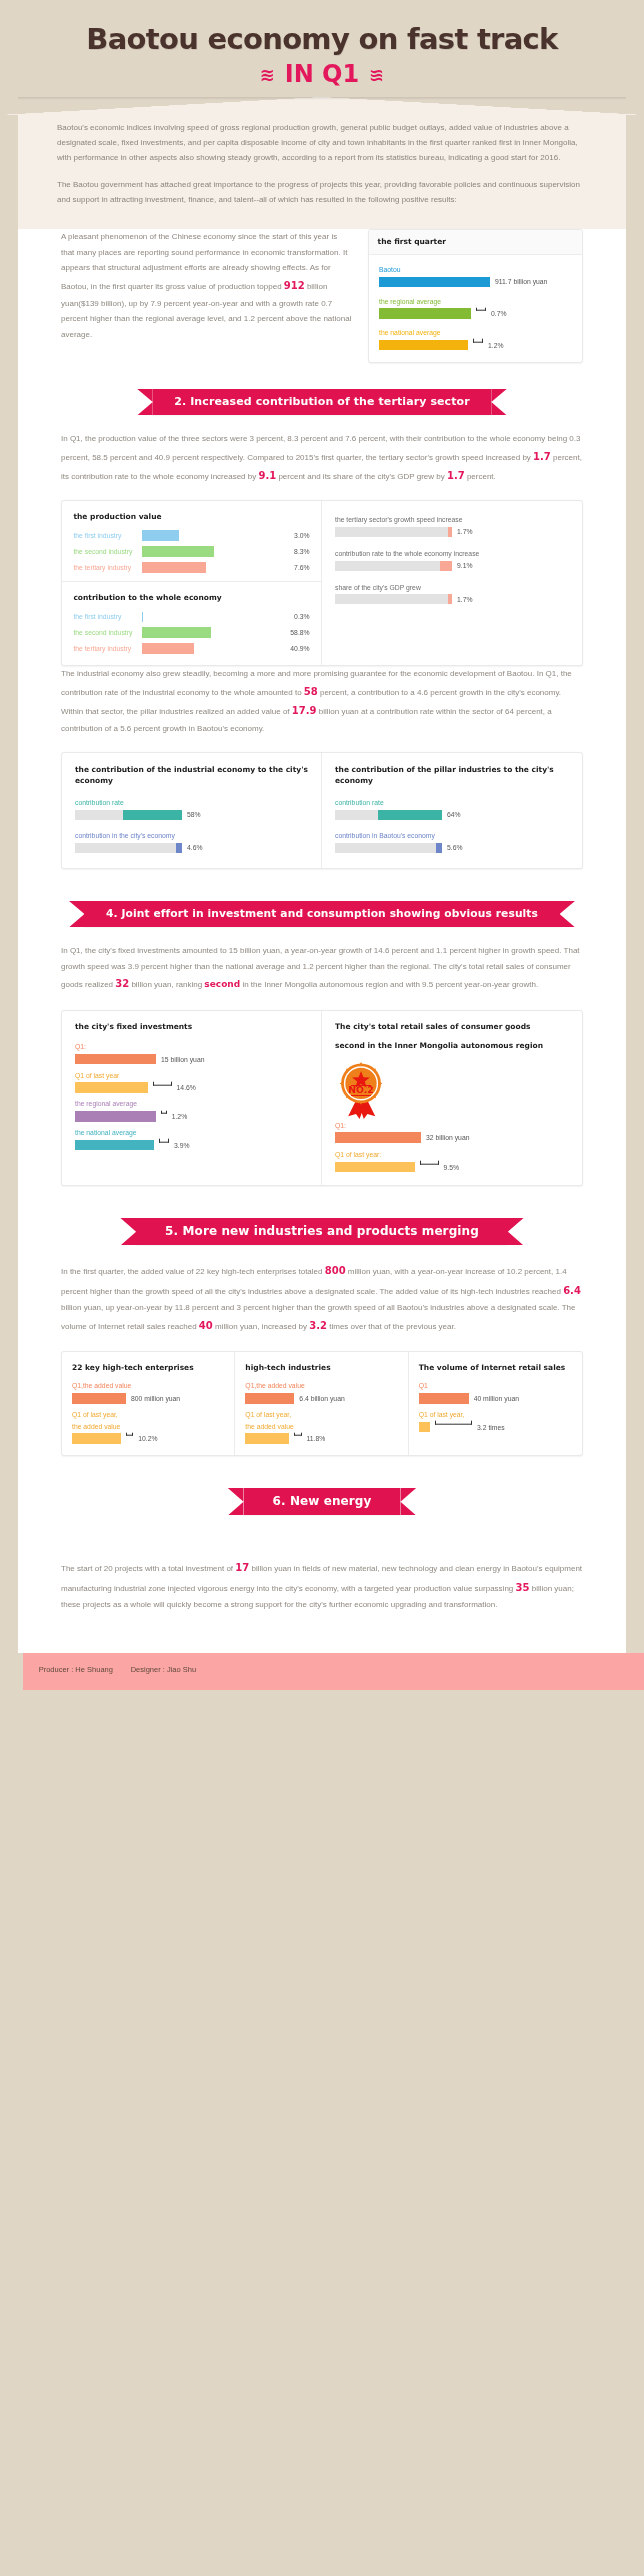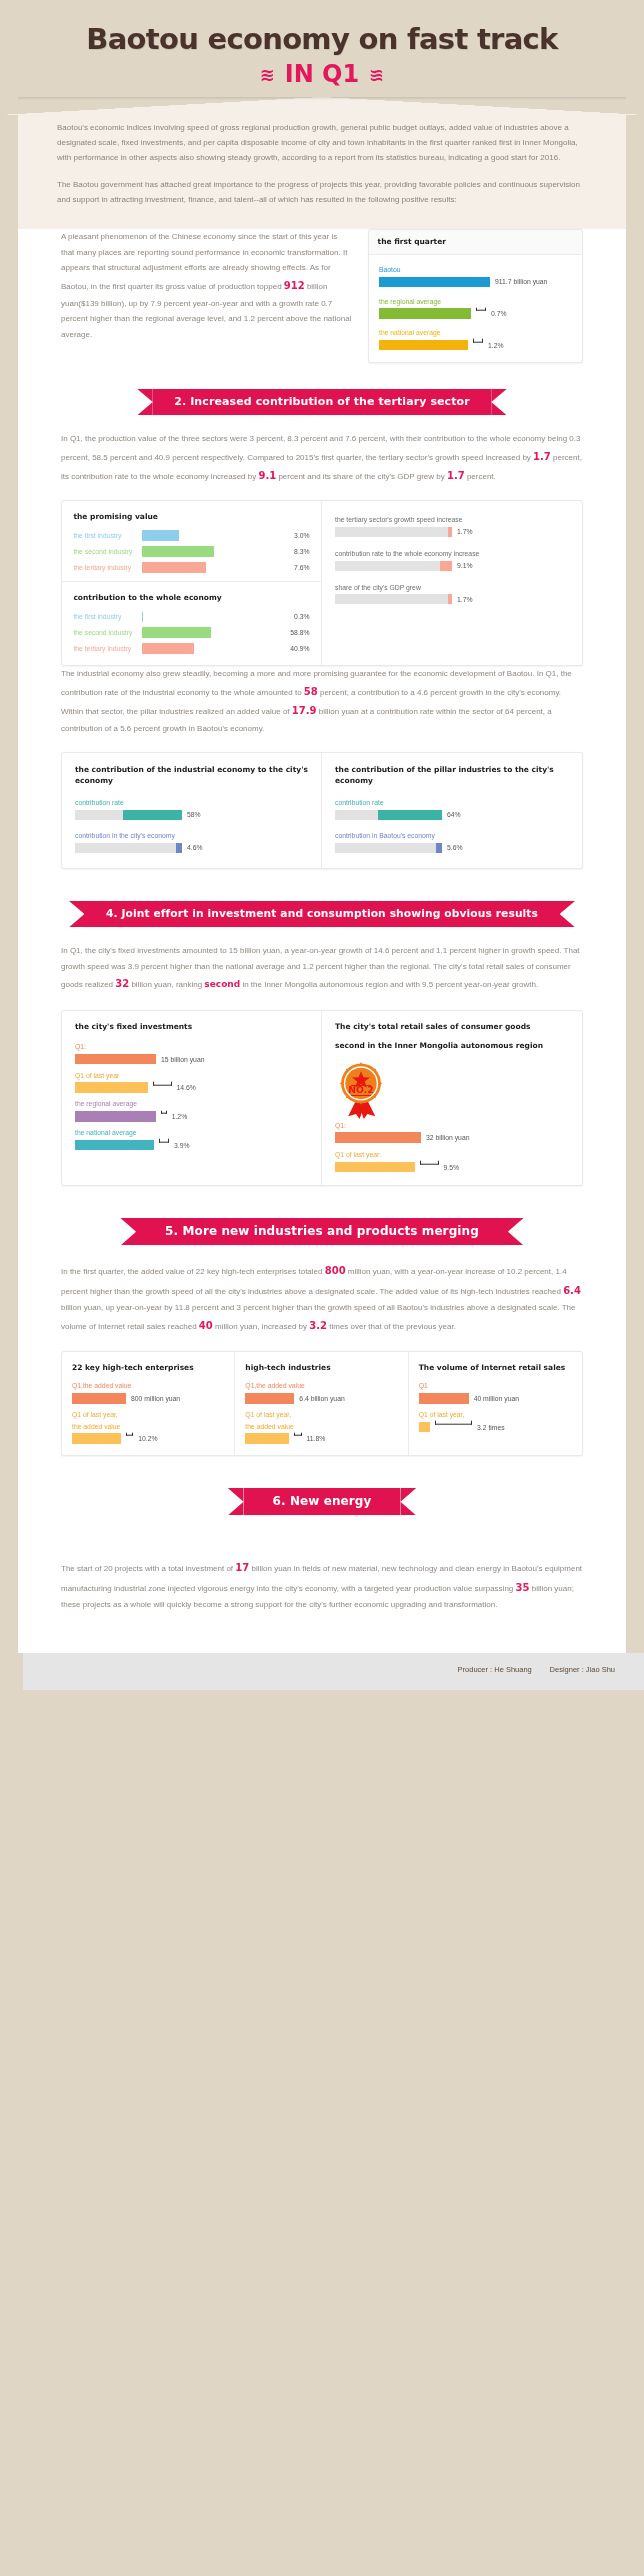--- a/index.html
+++ b/index.html
@@ -157,23 +157,22 @@
   .ell.grey { width: 84px; height: 109px; left: 47px; top: 23.6px; background:#e8e8e8; color:#3a3a3a; font-size:6.8px; z-index:1; padding-top: 18.6px; align-items:flex-start;}
   .ell.red { width: 62px; height: 79px; left: 59px; top: 0; background:#ef5350; z-index:3; }
   .ell.blue { width: 62px; height: 79px; left: 17px; top: 52px; background:#0c8bb0; z-index:2; }
   .ell.green { width: 62px; height: 79px; left: 100px; top: 52px; background:#76bb3f; z-index:2; }
 
   
   .medal { width: 52px; height: 57px; position: relative; flex: 0 0 auto; }
 
   
   .footer {
-    background: #e5e5e5;
+    background: #fca5a5;
     padding: 11.4px 29px 15.7px 0;
-    text-align: right;
     font-size: 7.5px;
     color: #5e4a3a;
     margin-left: 23px;
   }
   .footer span { margin-left: 15.7px; }
 </style>
 </head>
 <body>
 
 <div class="page">
@@ -241,21 +240,21 @@
       </div>
       <div class="sec">
         <p class="body">
           <span>In Q1, the production value of the three sectors were 3 percent, 8.3 percent and 7.6 percent, with their contribution to the whole economy being 0.3 percent, 58.5 percent and 40.9 percent respectively. Compared to 2015's first quarter, the tertiary sector's growth speed increased by </span><span class="num">1.7</span><span> percent, its contribution rate to the whole economy increased by </span><span class="num">9.1</span><span> percent and its share of the city's GDP grew by </span><span class="num">1.7</span><span> percent.</span>
         </p>
 
         <div class="card" style="margin-top:14.3px;display:flex;">
 
           <div style="width:50%;border-right:0.7px solid #ececec;">
             <div style="padding:10.7px 11.4px 8.6px 11.4px;border-bottom:0.7px solid #ececec;">
-              <div class="card-title" style="margin-bottom:7.9px;">the promising value</div>
+              <div class="card-title" style="margin-bottom:7.9px;">the production value</div>
               <div class="irow">
                 <span class="ilab" style="color:#8ecdee;">the first industry</span>
                 <span class="ibar" style="width:37px;background:#8ecdee;"></span>
                 <span class="ival" style="margin-left:auto;">3.0%</span>
               </div>
               <div class="irow">
                 <span class="ilab" style="color:#9ada80;">the second industry</span>
                 <span class="ibar" style="width:72px;background:#9ada80;"></span>
                 <span class="ival" style="margin-left:auto;">8.3%</span>
               </div>

